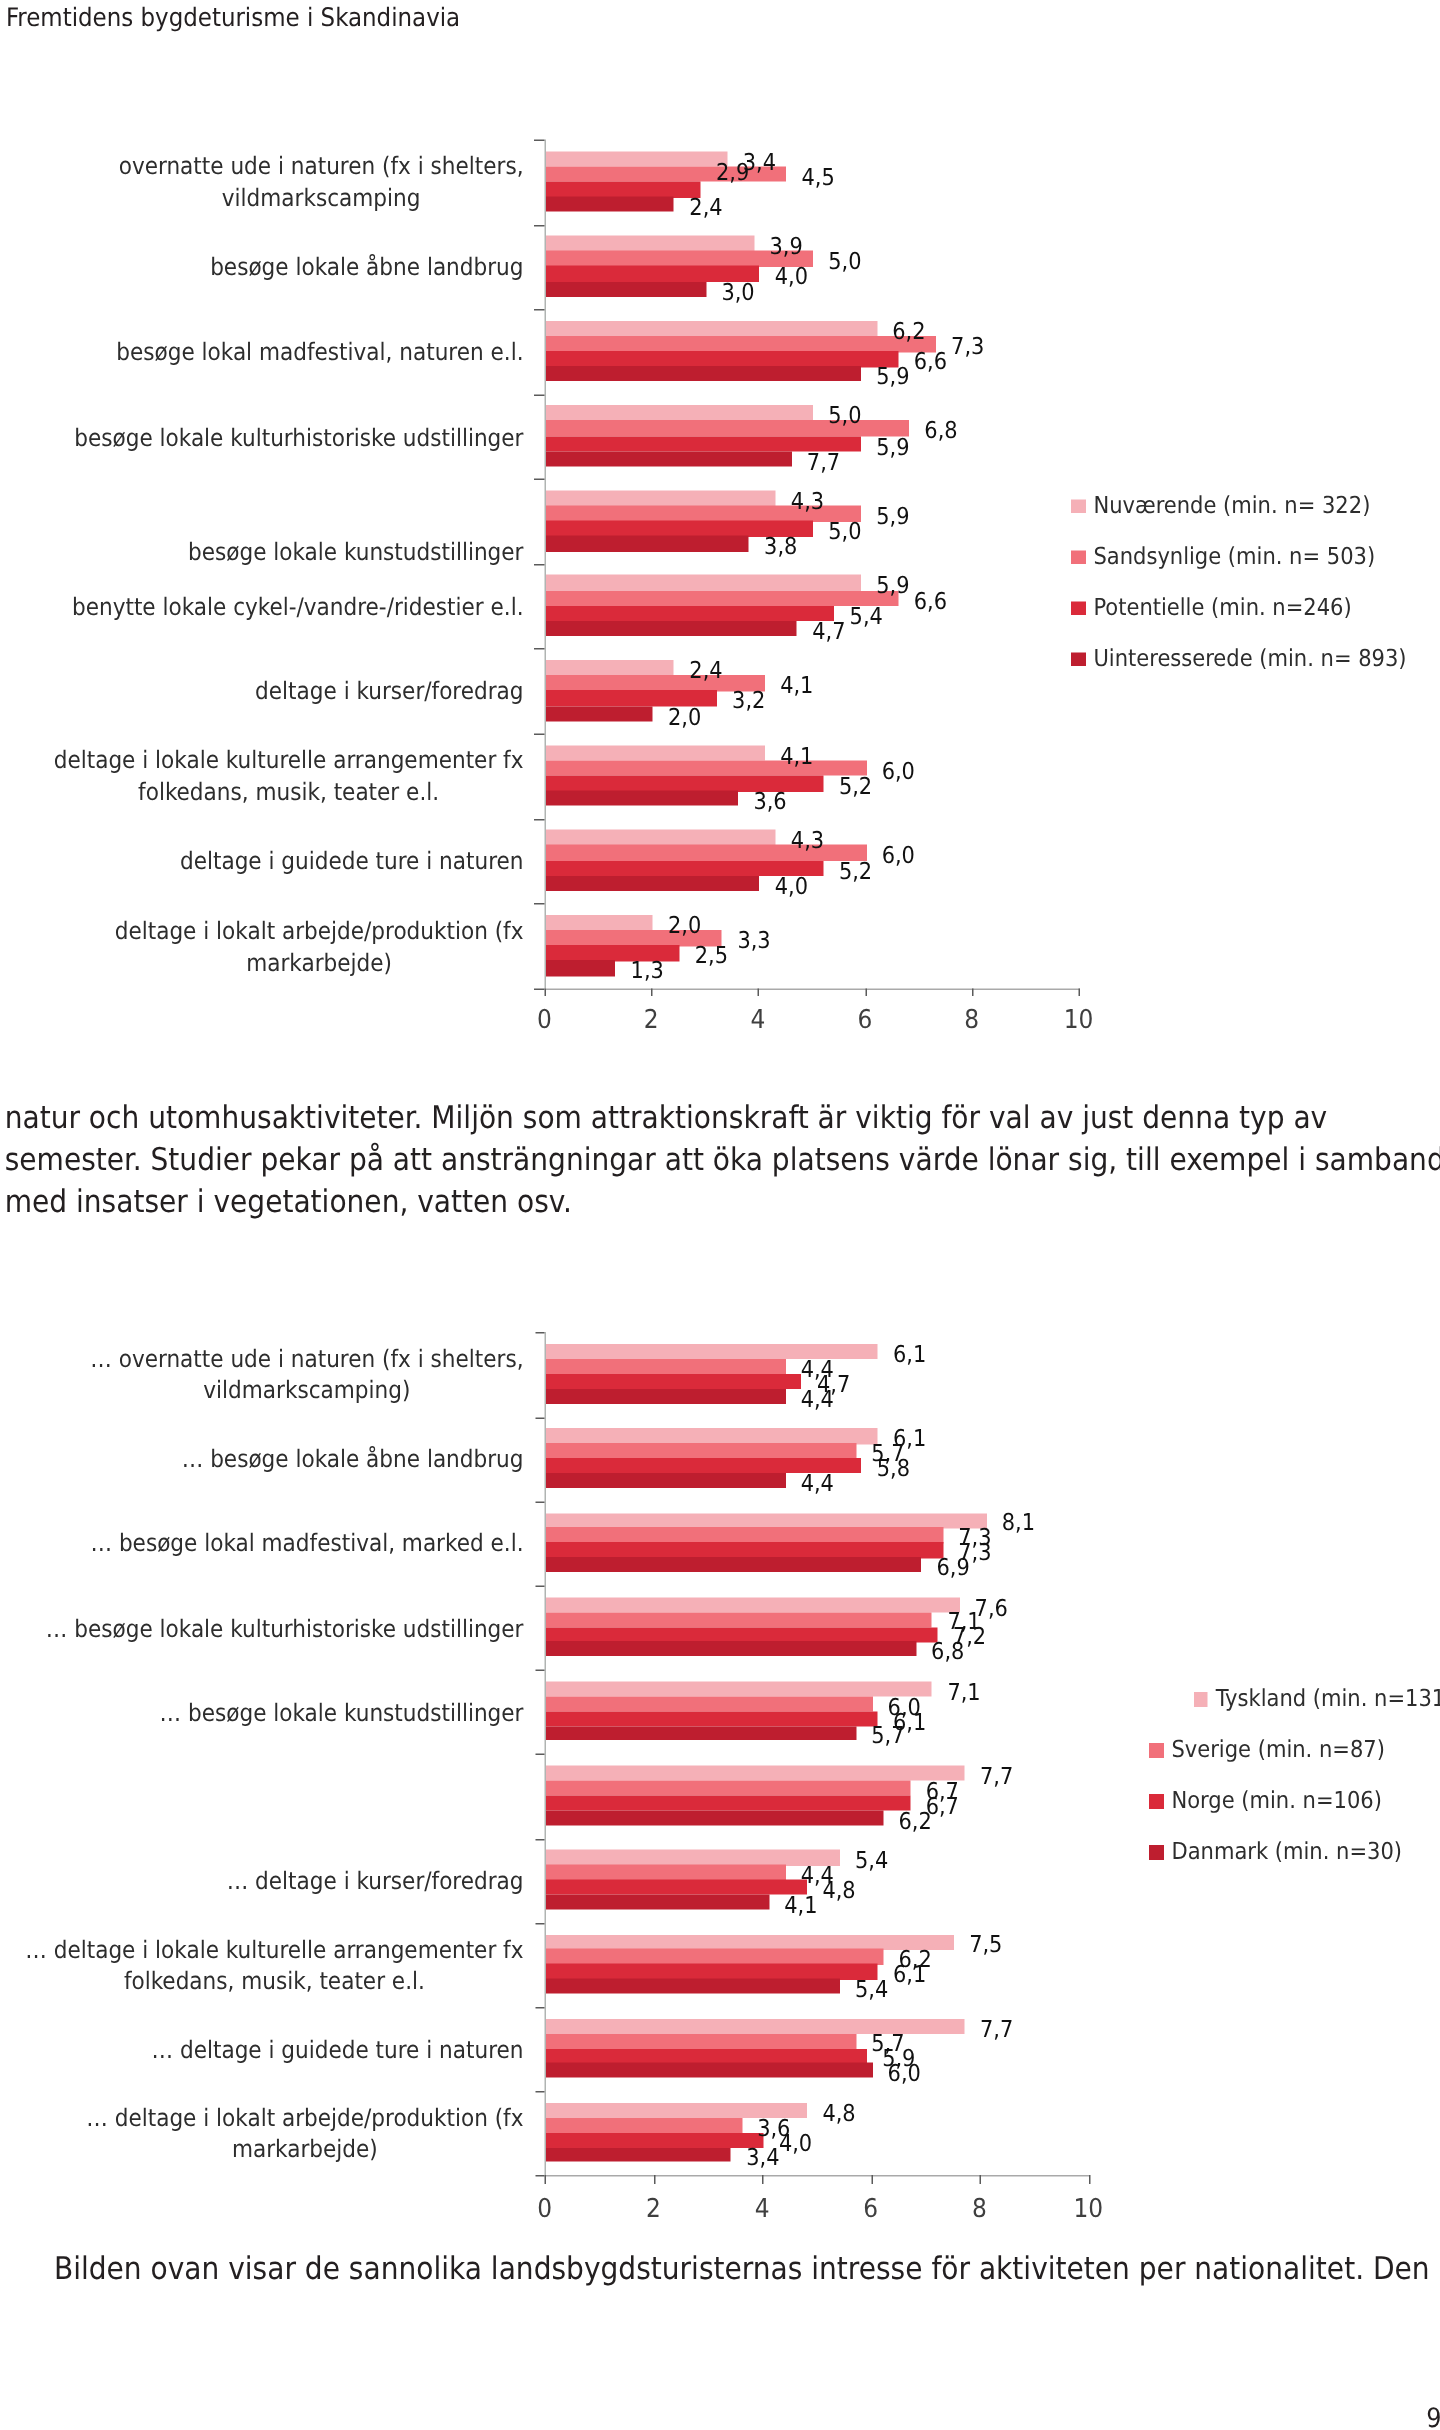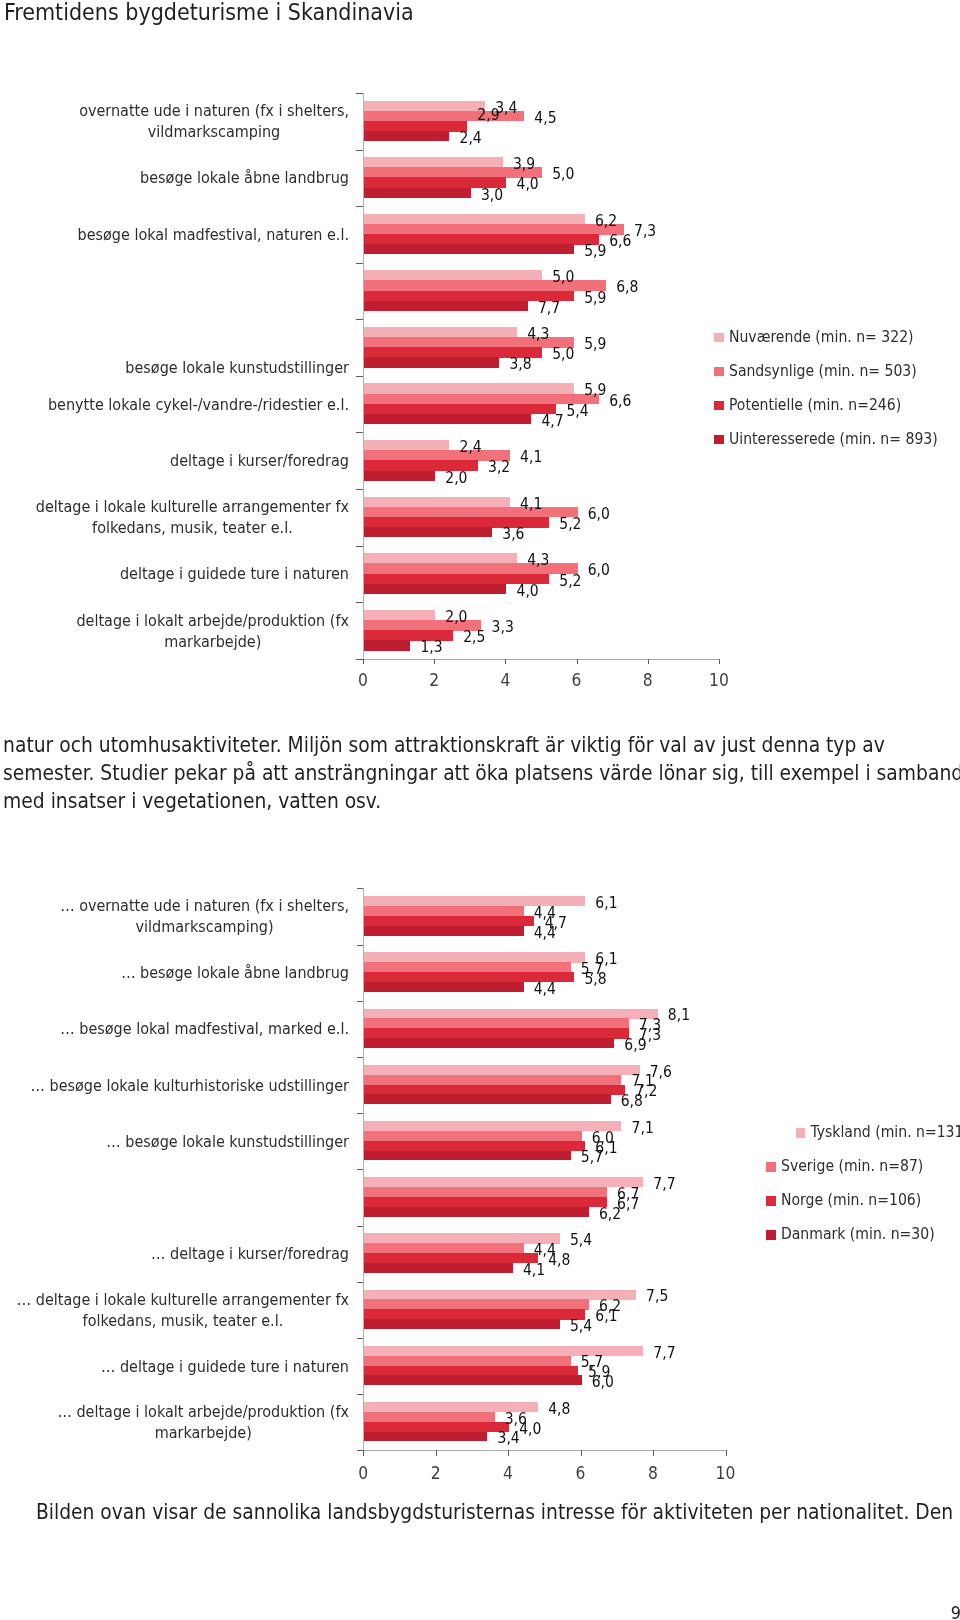--- a/index.html
+++ b/index.html
@@ -17,21 +17,21 @@
   .page { position:relative; width:960px; height:1620px; overflow:hidden; background:#ffffff; }
 
   
   .chart, .para, .doc-header, .page-num {
     transform: translateZ(0);
     -webkit-font-smoothing: antialiased;
   }
 
   .doc-header {
     position:absolute; left:4px; top:1px;
-    font-size:23px; color:#231f20;
+    font-size:17px; color:#231f20;
     white-space:nowrap; line-height:22px;
   }
 
   .chart { position:absolute; left:0; top:0; width:960px; height:1620px; }
   .axis-labels { position:absolute; left:0; top:0; width:100%; height:100%; }
   .cat-label {
     position:absolute; text-align:right;
     font-size:16px; color:#2d2d2d; white-space:nowrap;
   }
   .cat-label-inner { display:inline-block; text-align:center; }
@@ -70,20 +70,21 @@
 
 <div class="page">
 
   <div class="doc-header">Fremtidens bygdeturisme i Skandinavia</div>
 
   <div class="chart" id="chart0">
       <div class="axis-labels">
         <div class="cat-label" style="width: 349px; left: 0px; top: 100.29px; height: 42px;"><span class="cat-label-inner"><span class="cat-label-line" style="height: 21px; line-height: 21px;">overnatte ude i naturen (fx i shelters,</span><span class="cat-label-line" style="height: 21px; line-height: 21px;">vildmarkscamping</span></span></div>
         <div class="cat-label" style="width: 349px; left: 0px; top: 167.37px; height: 21px;"><span class="cat-label-inner"><span class="cat-label-line" style="height: 21px; line-height: 21px;">besøge lokale åbne landbrug</span></span></div>
         <div class="cat-label" style="width: 349px; left: 0px; top: 223.95px; height: 21px;"><span class="cat-label-inner"><span class="cat-label-line" style="height: 21px; line-height: 21px;">besøge lokal madfestival, naturen e.l.</span></span></div>
+        <div class="cat-label" style="width: 349px; left: 0px; top: 280.53px; height: 21px;"><span class="cat-label-inner"><span class="cat-label-line" style="height: 21px; line-height: 21px;">besøge lokale kulturhistoriske udstillinger</span></span></div>
         <div class="cat-label" style="width: 349px; left: 0px; top: 337.11px; height: 21px; margin-top: 20px;"><span class="cat-label-inner"><span class="cat-label-line" style="height: 21px; line-height: 21px;">besøge lokale kunstudstillinger</span></span></div>
         <div class="cat-label" style="width: 349px; left: 0px; top: 393.69px; height: 21px;"><span class="cat-label-inner"><span class="cat-label-line" style="height: 21px; line-height: 21px;">benytte lokale cykel-/vandre-/ridestier e.l.</span></span></div>
         <div class="cat-label" style="width: 349px; left: 0px; top: 450.27px; height: 21px;"><span class="cat-label-inner"><span class="cat-label-line" style="height: 21px; line-height: 21px;">deltage i kurser/foredrag</span></span></div>
         <div class="cat-label" style="width: 349px; left: 0px; top: 496.35px; height: 42px;"><span class="cat-label-inner"><span class="cat-label-line" style="height: 21px; line-height: 21px;">deltage i lokale kulturelle arrangementer fx</span><span class="cat-label-line" style="height: 21px; line-height: 21px;">folkedans, musik, teater e.l.</span></span></div>
         <div class="cat-label" style="width: 349px; left: 0px; top: 563.43px; height: 21px;"><span class="cat-label-inner"><span class="cat-label-line" style="height: 21px; line-height: 21px;">deltage i guidede ture i naturen</span></span></div>
         <div class="cat-label" style="width: 349px; left: 0px; top: 609.51px; height: 42px;"><span class="cat-label-inner"><span class="cat-label-line" style="height: 21px; line-height: 21px;">deltage i lokalt arbejde/produktion (fx</span><span class="cat-label-line" style="height: 21px; line-height: 21px;">markarbejde)</span></span></div>
       </div>
       <div class="axis-v" style="left: 362.9px; top: 93px; height: 565.8px;"></div>
       <div class="tick-h" style="left: 356.4px; top: 93px; width: 6.5px;"></div>
       <div class="tick-h" style="left: 356.4px; top: 149.58px; width: 6.5px;"></div>

